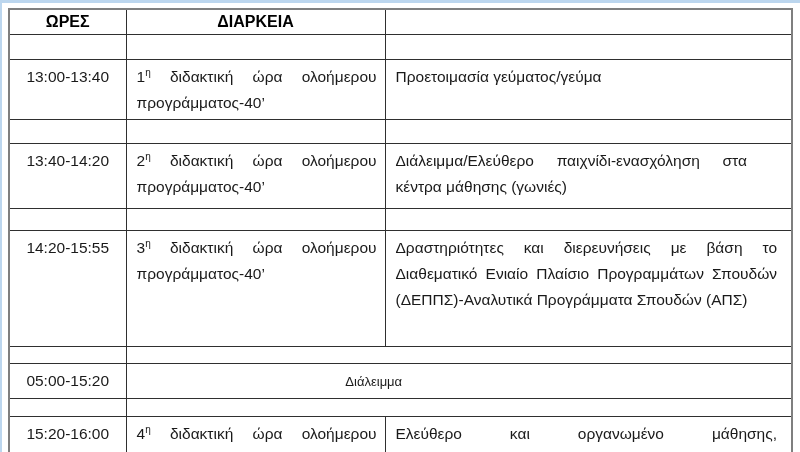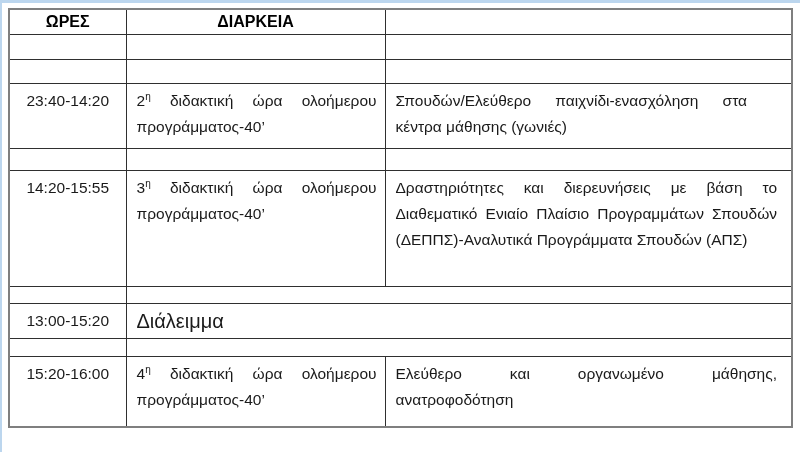--- a/index.html
+++ b/index.html
@@ -71,23 +71,23 @@
   .c-act {
     padding: 4px 14px 0 10px;
     text-align: justify;
     font-size: 15.5px;
     line-height: 26px;
     color: #1a1a1a;
   }
   .c-act.narrow { padding-right: 44px; }
   .c-break {
     vertical-align: middle;
-    text-align: left;
+    text-align: center;
     padding: 0 180px 0 10px;
-    font-size: 20px;
+    font-size: 13px;
     color: #1a1a1a;
   }
   .force-just {
     text-align: justify;
     text-align-last: justify;
   }
   sup {
     font-size: 10px;
     line-height: 0;
   }
@@ -109,52 +109,57 @@
       <th>ΔΙΑΡΚΕΙΑ</th>
       <th></th>
     </tr>
 
     <tr class="r-sp1">
       <td></td>
       <td></td>
       <td></td>
     </tr>
 
+    <tr class="r-d1">
+      <td class="c-time">13:00-13:40</td>
+      <td class="c-dur"><span>1</span><sup>η</sup> <span>διδακτική ώρα ολοήμερου προγράμματος-40’</span></td>
+      <td class="c-act">Προετοιμασία γεύματος/γεύμα</td>
+    </tr>
 
     <tr class="r-sp2">
       <td></td>
       <td></td>
       <td></td>
     </tr>
 
     <tr class="r-d2">
-      <td class="c-time">23:40-14:20</td>
+      <td class="c-time">13:40-14:20</td>
       <td class="c-dur"><span>2</span><sup>η</sup> <span>διδακτική ώρα ολοήμερου προγράμματος-40’</span></td>
-      <td class="c-act narrow">Σπουδών/Ελεύθερο παιχνίδι-ενασχόληση στα κέντρα μάθησης (γωνιές)</td>
+      <td class="c-act narrow">Διάλειμμα/Ελεύθερο παιχνίδι-ενασχόληση στα κέντρα μάθησης (γωνιές)</td>
     </tr>
 
     <tr class="r-sp3">
       <td></td>
       <td></td>
       <td></td>
     </tr>
 
     <tr class="r-d3">
       <td class="c-time">14:20-15:55</td>
       <td class="c-dur"><span>3</span><sup>η</sup> <span>διδακτική ώρα ολοήμερου προγράμματος-40’</span></td>
       <td class="c-act">Δραστηριότητες και διερευνήσεις με βάση το Διαθεματικό Ενιαίο Πλαίσιο Προγραμμάτων Σπουδών (ΔΕΠΠΣ)-Αναλυτικά Προγράμματα Σπουδών (ΑΠΣ)</td>
     </tr>
 
     <tr class="r-sp4">
       <td></td>
       <td colspan="2"></td>
     </tr>
 
     <tr class="r-brk">
-      <td class="c-time">13:00-15:20</td>
+      <td class="c-time">05:00-15:20</td>
       <td class="c-break" colspan="2">Διάλειμμα</td>
     </tr>
 
     <tr class="r-sp5">
       <td></td>
       <td colspan="2"></td>
     </tr>
 
     <tr class="r-d5">
       <td class="c-time">15:20-16:00</td>

